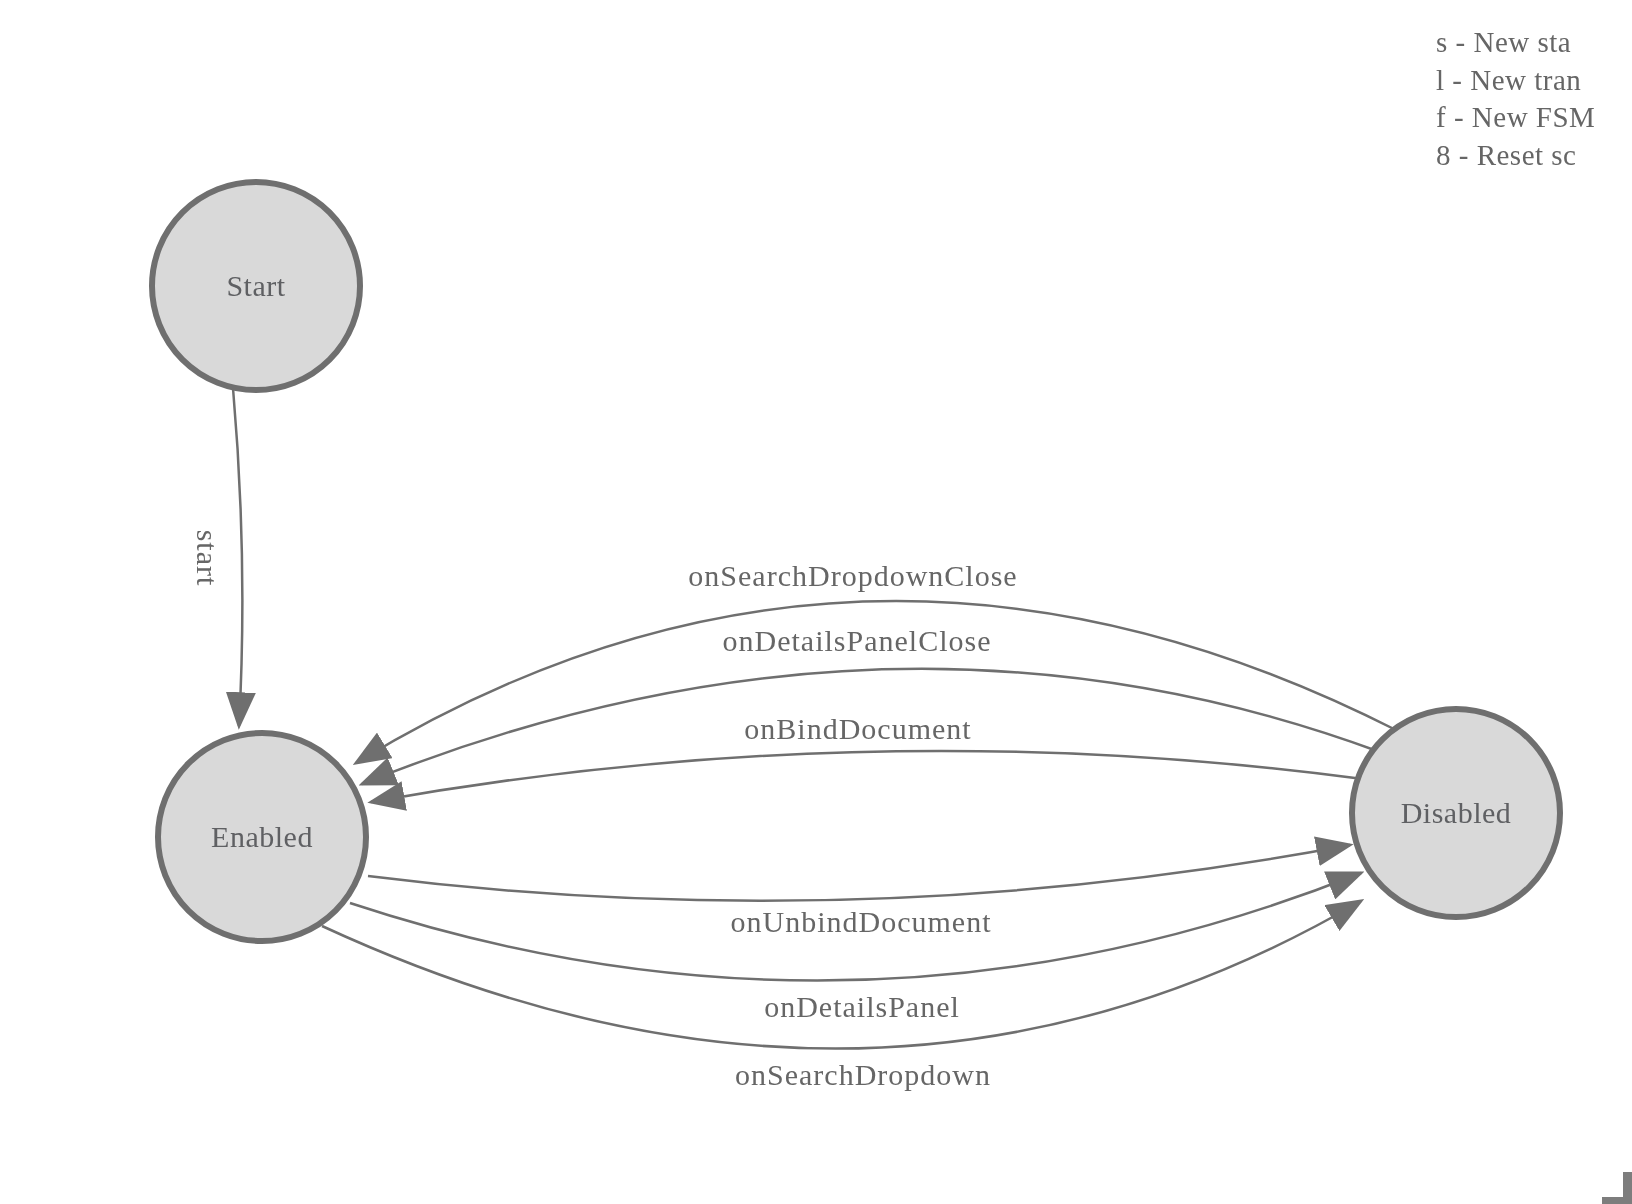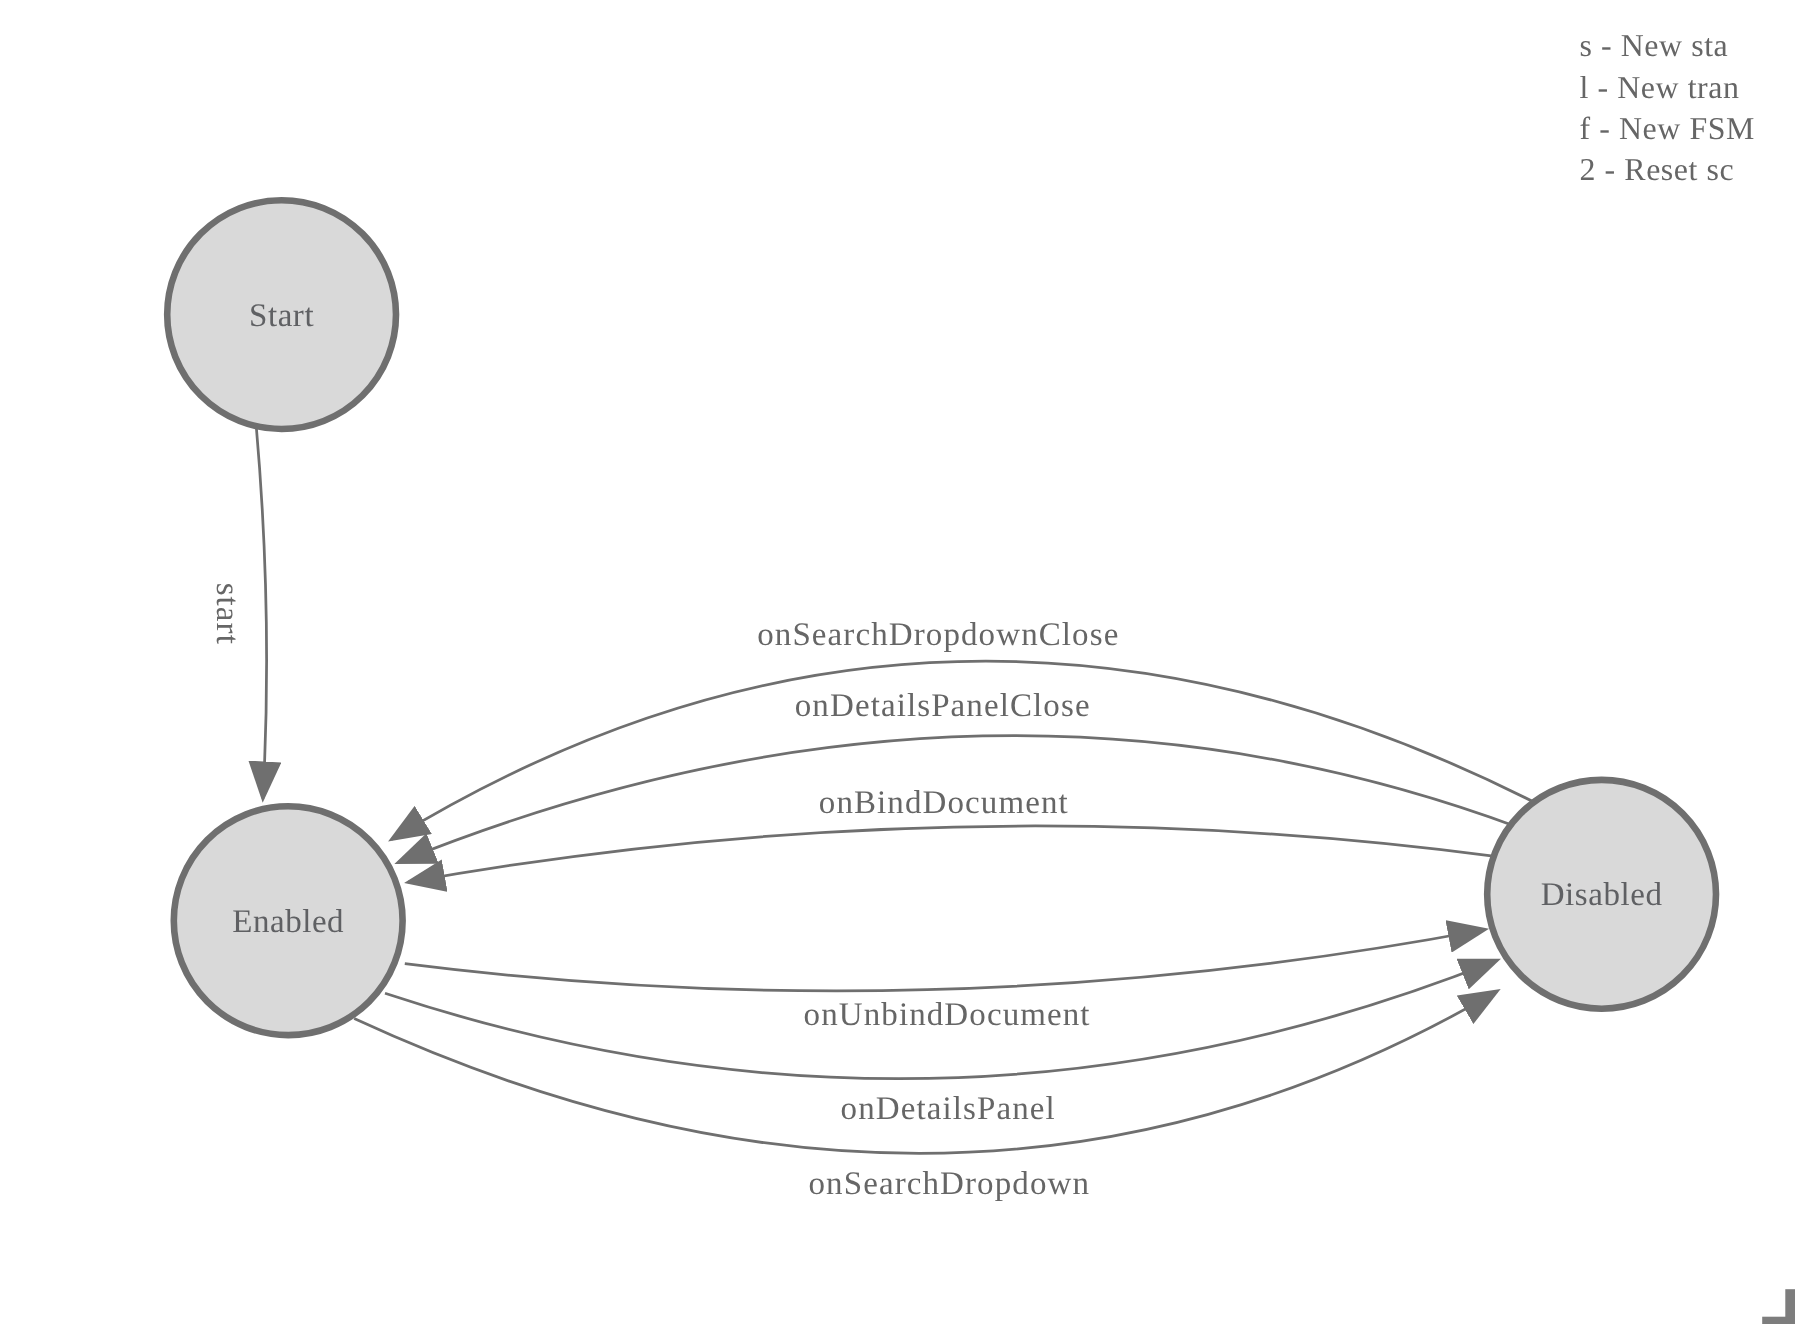--- a/index.html
+++ b/index.html
@@ -91,16 +91,16 @@
     <g>
       <rect class="corner-mark" x="1623" y="1172" width="9" height="32"></rect>
       <rect class="corner-mark" x="1602" y="1197" width="30" height="7"></rect>
     </g>
   </svg>
 
   <div class="legend">
     <div>s - New sta</div>
     <div>l - New tran</div>
     <div>f - New FSM</div>
-    <div>2 - Reset sc</div>
+    <div>8 - Reset sc</div>
   </div>
 
 </div>
 
 </body></html>

